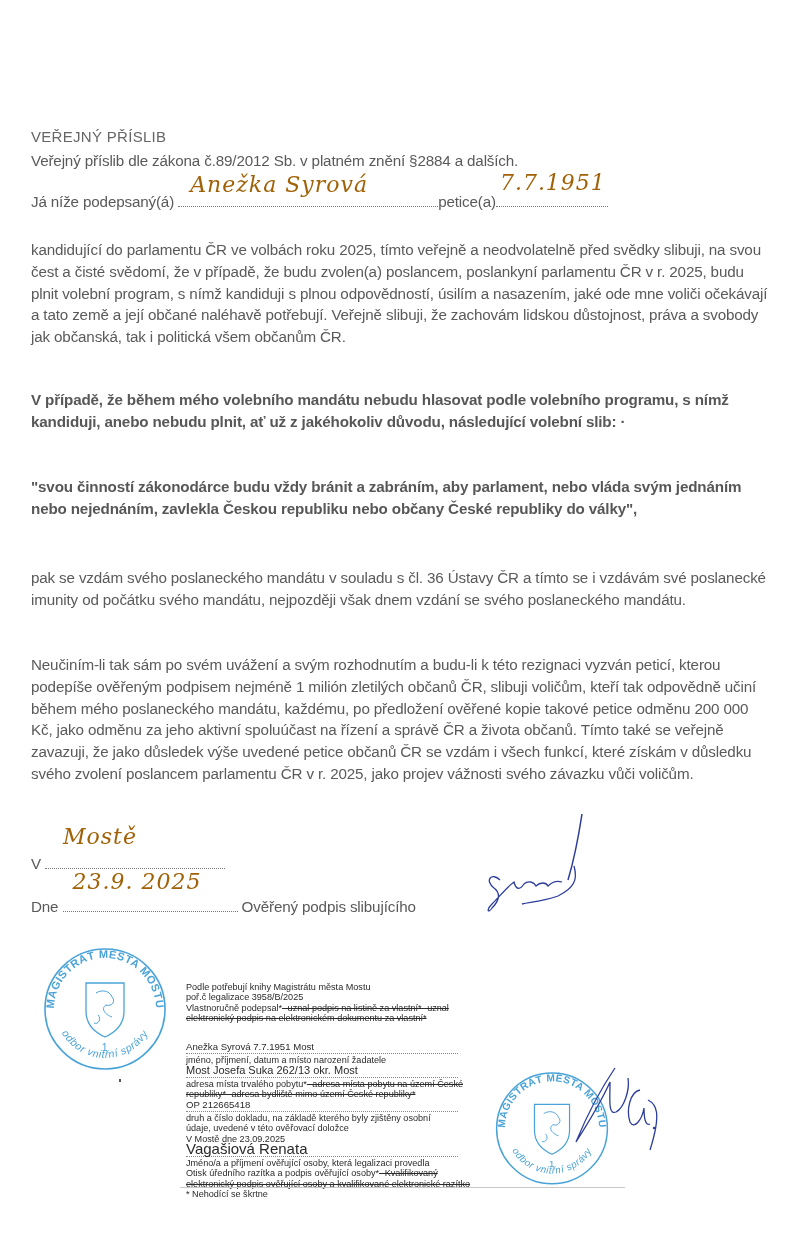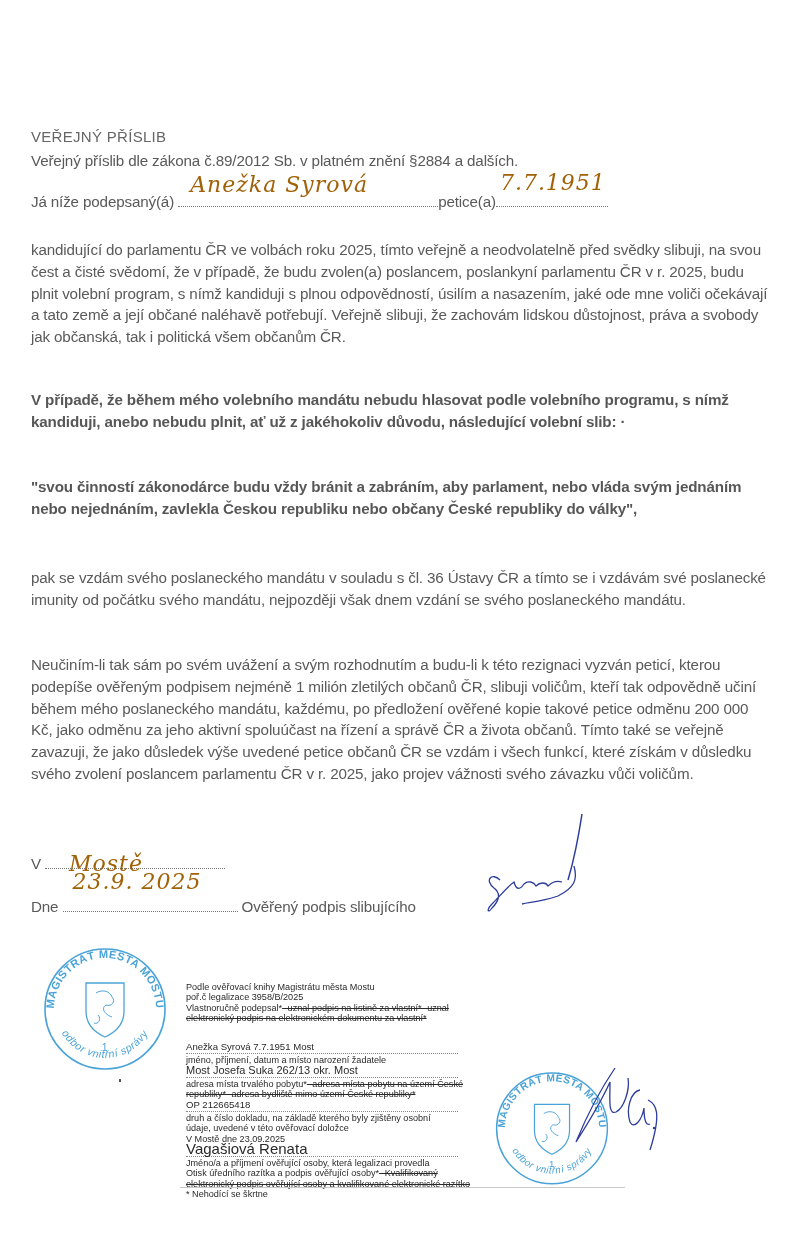--- a/index.html
+++ b/index.html
@@ -40,21 +40,21 @@
 
 <div class="abs txt para bold" style="top:476px; width:730px;">"svou činností zákonodárce budu vždy bránit a zabráním, aby parlament, nebo vláda svým jednáním nebo nejednáním, zavlekla Českou republiku nebo občany České republiky do války",</div>
 
 <div class="abs txt para" style="top:567px;">pak se vzdám svého poslaneckého mandátu v souladu s čl. 36 Ústavy ČR a tímto se i vzdávám své poslanecké imunity od počátku svého mandátu, nejpozději však dnem vzdání se svého poslaneckého mandátu.</div>
 
 <div class="abs txt para" style="top:654px; width:742px;">Neučiním-li tak sám po svém uvážení a svým rozhodnutím a budu-li k této rezignaci vyzván peticí, kterou podepíše ověřeným podpisem nejméně 1 milión zletilých občanů ČR, slibuji voličům, kteří tak odpovědně učiní během mého poslaneckého mandátu, každému, po předložení ověřené kopie takové petice odměnu 200 000 Kč, jako odměnu za jeho aktivní spoluúčast na řízení a správě ČR a života občanů. Tímto také se veřejně zavazuji, že jako důsledek výše uvedené petice občanů ČR se vzdám i všech funkcí, které získám v důsledku svého zvolení poslancem parlamentu ČR v r. 2025, jako projev vážnosti svého závazku vůči voličům.</div>
 
 <div class="abs txt" style="left:31px; top:850px; white-space:nowrap;">
   <span>V</span>
   <span class="dots" style="width:180px; position:relative;">
-    <span class="hand abs" style="left:24px; top:-24px;margin-top:27px;">Mostě</span>
+    <span class="hand abs" style="left:18px; top:-24px;">Mostě</span>
   </span>
 </div>
 
 <div class="abs txt" style="left:31px; top:893px; white-space:nowrap;">
   <span>Dne</span>
   <span class="dots" style="width:175px; position:relative;">
     <span class="hand abs" style="left:10px; top:-22px; white-space:nowrap;">23.9. 2025</span>
   </span>
   <span>Ověřený podpis slibujícího</span>
 </div>
@@ -72,21 +72,21 @@
   </defs>
   <circle cx="65" cy="64" r="60" fill="none" stroke="#4aa3d8" stroke-width="1.6"></circle>
   <text class="stamp-text"><textPath href="#arcTopL" startOffset="50%" text-anchor="middle">MAGISTRÁT MĚSTA MOSTU</textPath></text>
   <text class="stamp-sub"><textPath href="#arcBotL" startOffset="50%" text-anchor="middle">odbor vnitřní správy</textPath></text>
   <path d="M46 38 L84 38 L84 66 C84 80 74 88 65 92 C56 88 46 80 46 66 Z" fill="none" stroke="#4aa3d8" stroke-width="1.3"></path>
   <path d="M56 48 C62 44 70 46 72 52 C76 56 72 62 66 60 C60 64 66 70 72 72 M58 70 C62 74 58 80 54 78" fill="none" stroke="#4aa3d8" stroke-width="1"></path>
   <text x="65" y="106" text-anchor="middle" class="stamp-sub" style="font-style:normal;">1</text>
 </svg>
 
 <div class="abs small" style="left:186px; top:982px; width:290px;">
-  <div>Podle ověřovací knihy Magistrátu města Mostu</div>
+  <div>Podle potřebují knihy Magistrátu města Mostu</div>
   <div>poř.č legalizace 3958/B/2025</div>
   <div><span>Vlastnoručně podepsal*</span><span class="strike"> -uznal podpis na listině za vlastní* -uznal elektronický podpis na elektronickém dokumentu za vlastní*</span></div>
   <div style="margin-top:18px; font-size:9.6px;">Anežka Syrová 7.7.1951 Most</div>
   <div class="sep"></div>
   <div>jméno, příjmení, datum a místo narození žadatele</div>
   <div style="font-size:11px;">Most Josefa Suka 262/13 okr. Most</div>
   <div class="sep"></div>
   <div><span>adresa místa trvalého pobytu*</span><span class="strike"> -adresa místa pobytu na území České republiky* -adresa bydliště mimo území České republiky*</span></div>
   <div style="font-size:9.6px;">OP 212665418</div>
   <div class="sep"></div>

